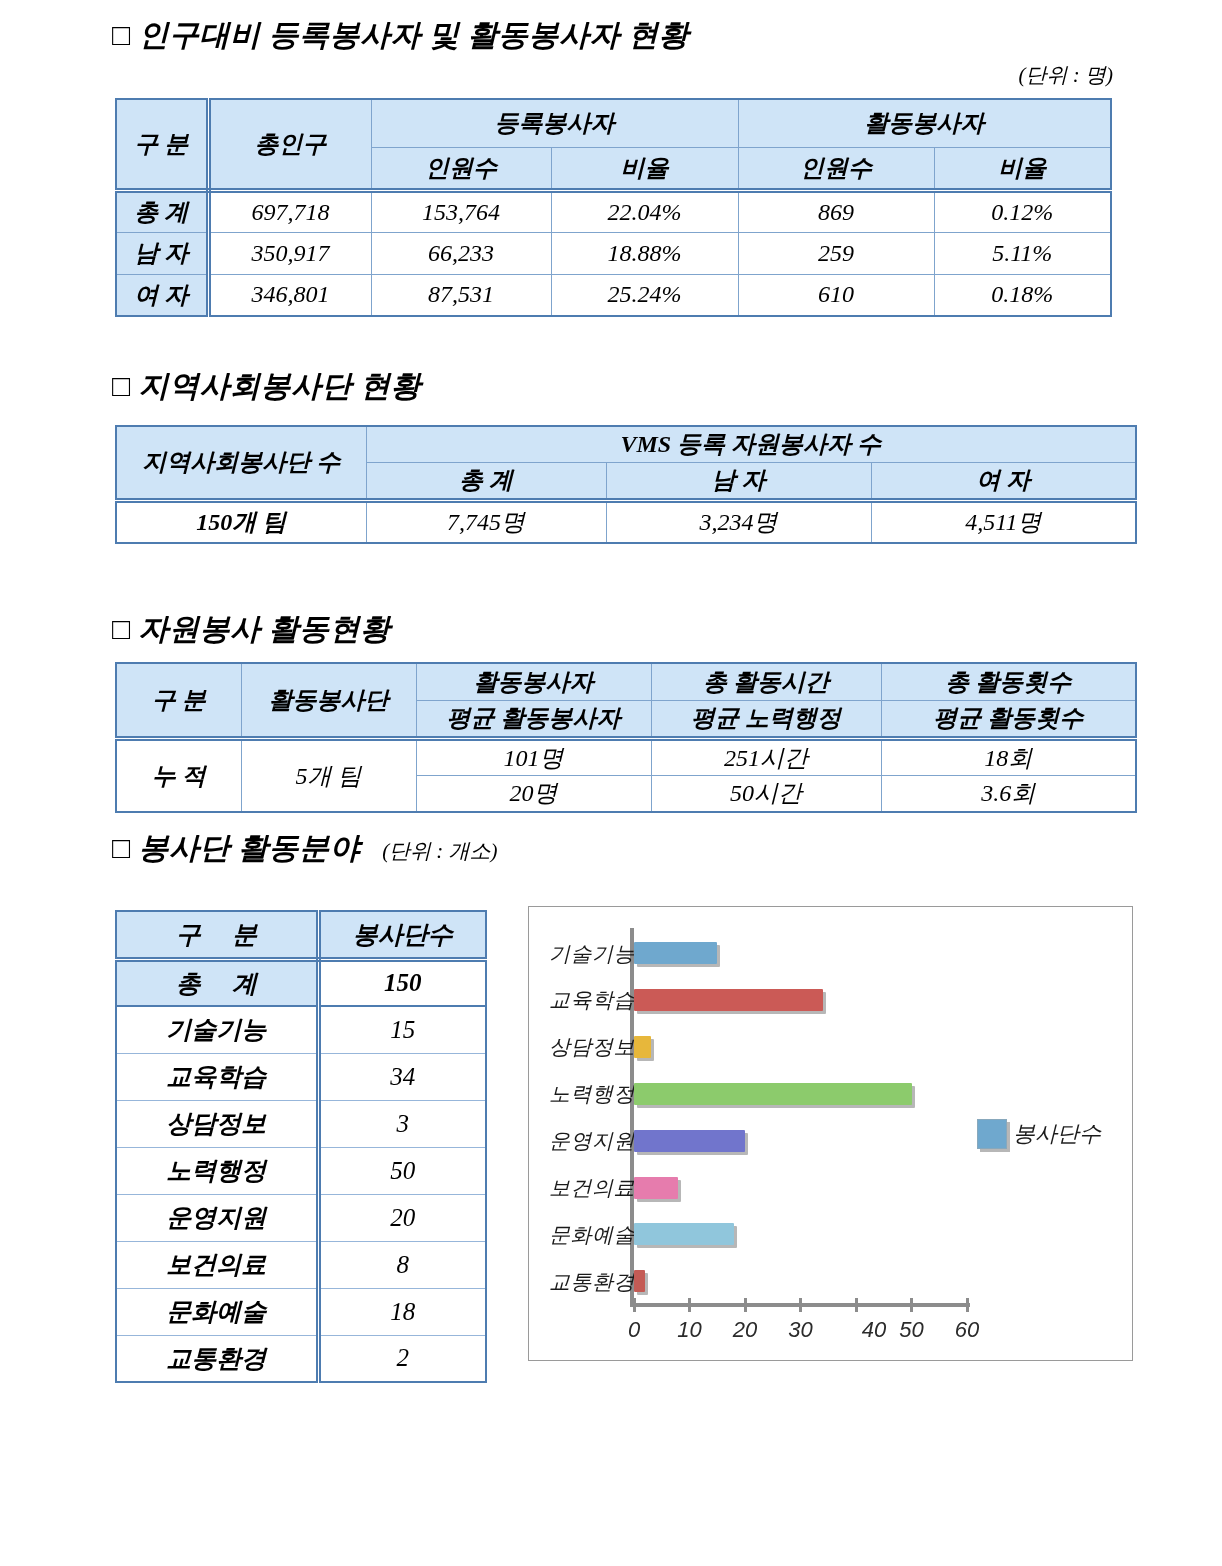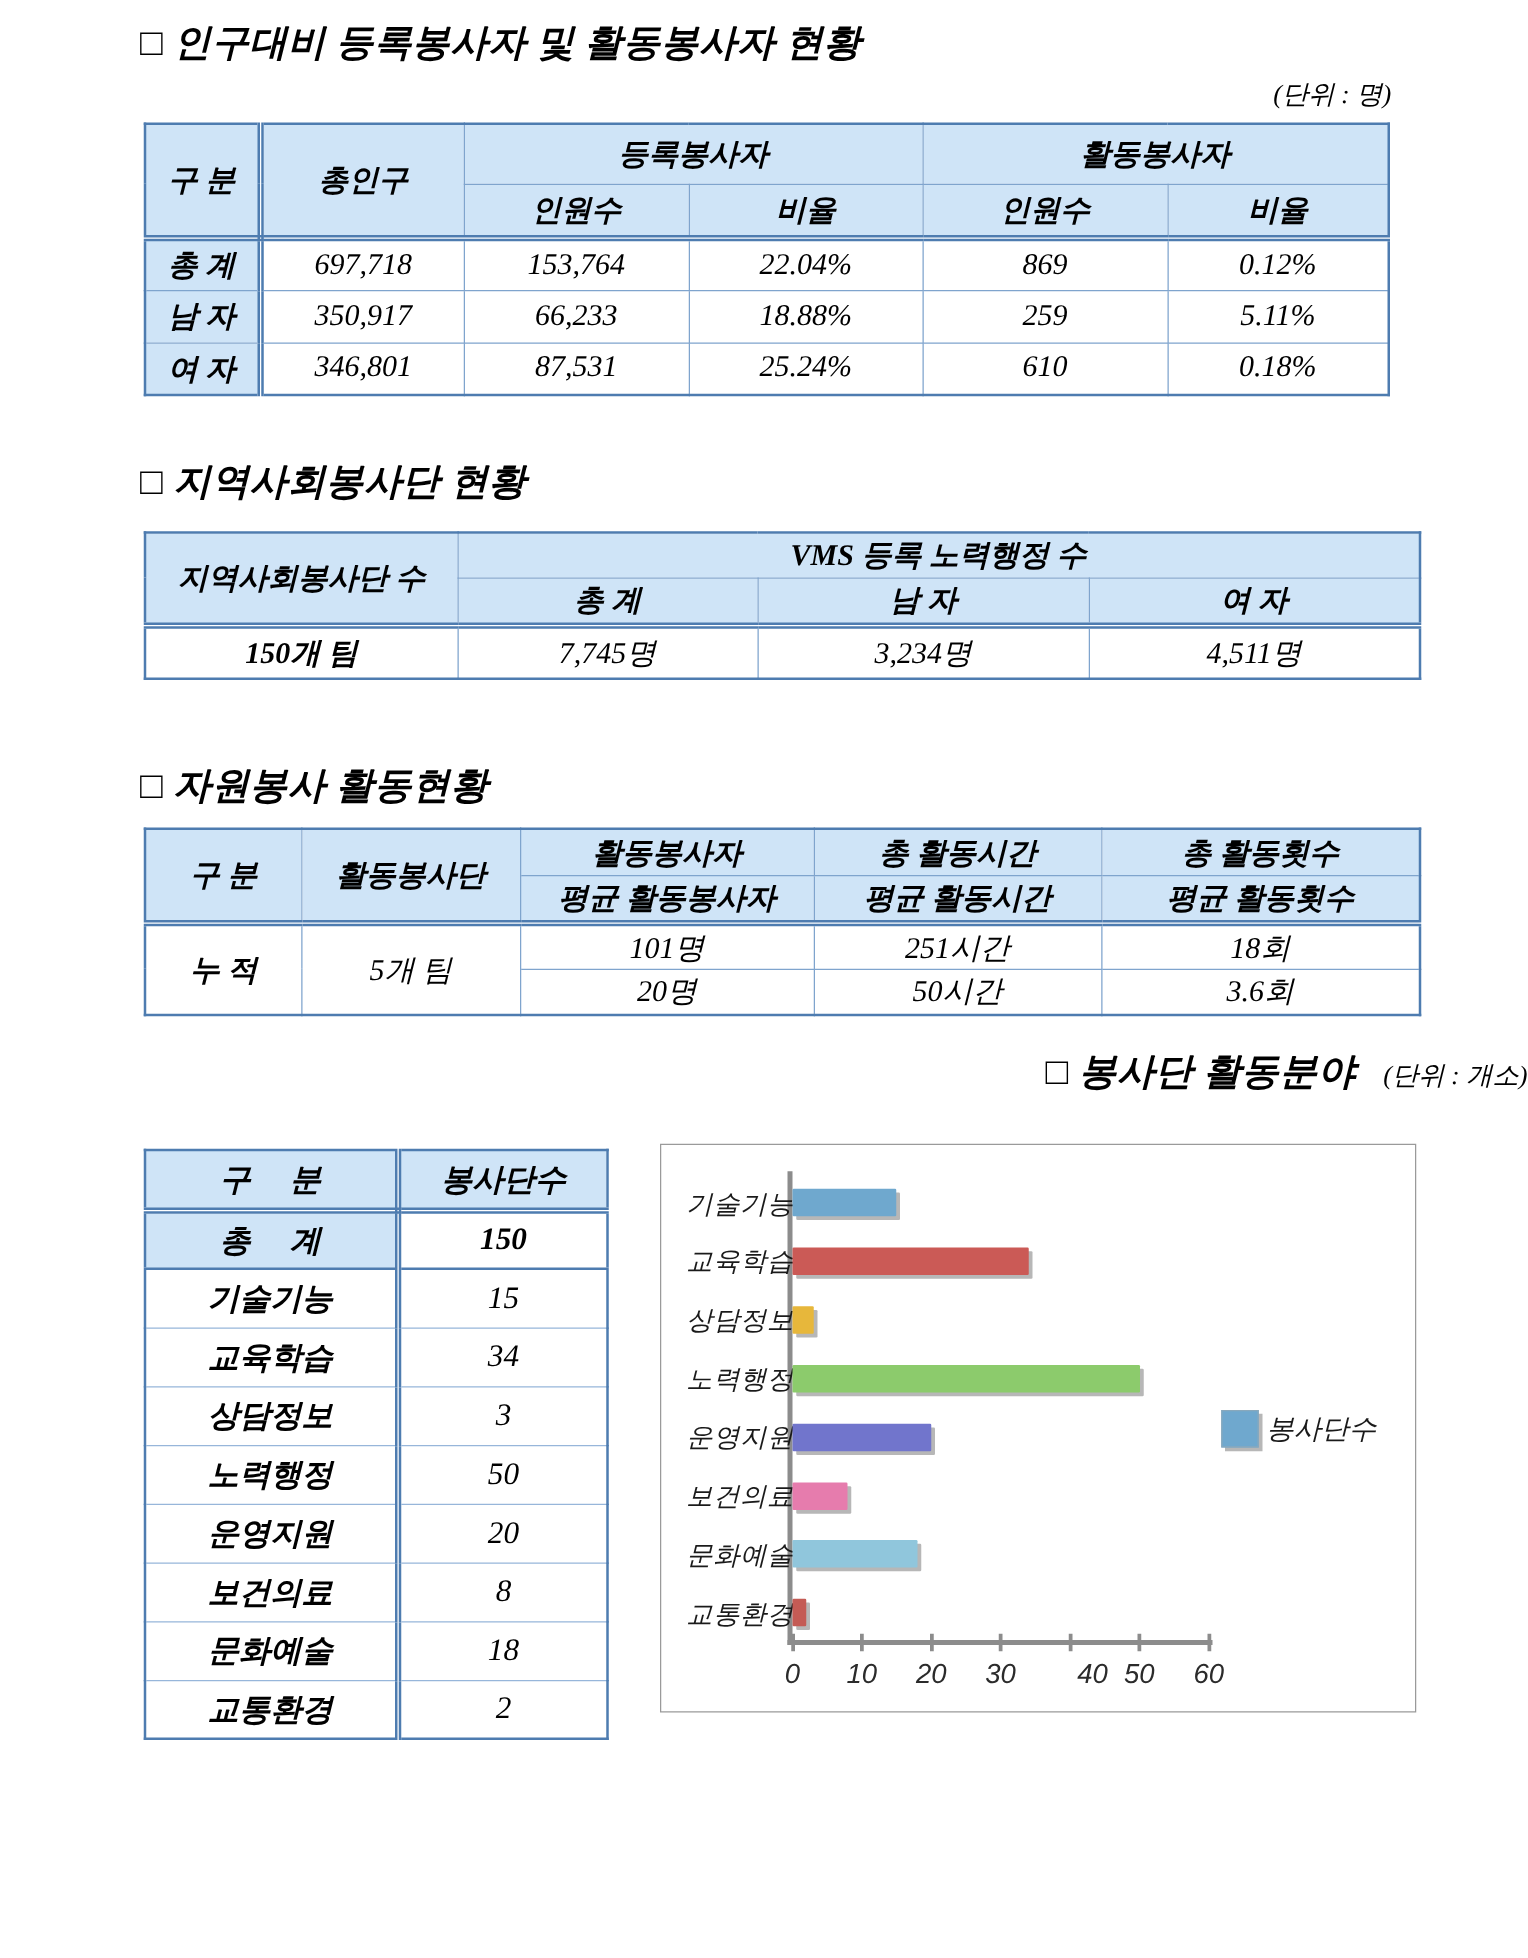--- a/index.html
+++ b/index.html
@@ -46,21 +46,21 @@
   .t2 tbody tr{height:43px;}
   .t2 tbody th{background:#fff;}
 
   .title.s3{margin-top:66px;}
   .t3{width:1020px;margin:14px 0 0 115px;}
   .t3 tr.h1{height:37px;}
   .t3 tr.h2{height:38px;}
   .t3 tbody tr{height:37px;}
   .t3 tbody th{background:#fff;}
 
-  .title.s4{margin-top:26px;text-align:right;}
+  .title.s4{margin-top:16px;}
   .bottom{position:relative;height:540px;}
   .t4{position:absolute;left:115px;top:40px;width:370px;}
   .t4 th,.t4 td{font-size:25px;border-color:var(--border-light);}
   .t4 thead tr{height:48px;}
   .t4 tbody tr{height:47px;}
   .t4 tbody th{background:#fff;}
   .t4 tbody tr.total th{background:var(--header-bg);}
   .t4 tbody tr.total td{font-weight:bold;}
   .t4 tbody tr.total th,.t4 tbody tr.total td{border-bottom:2px solid var(--border-outer);}
 
@@ -147,21 +147,21 @@
   <table class="t2">
     <colgroup>
       <col style="width:250px">
         <col style="width:240px">
         <col style="width:265px">
         <col style="width:265px">
     </colgroup>
     <thead>
       <tr class="h1">
         <th rowspan="2" class="hsep">지역사회봉사단 수</th>
-        <th colspan="3">VMS 등록 노력행정 수</th>
+        <th colspan="3">VMS 등록 자원봉사자 수</th>
       </tr>
       <tr class="h2">
         <th class="hsep">총 계</th>
         <th class="hsep">남 자</th>
         <th class="hsep">여 자</th>
       </tr>
     </thead>
     <tbody>
       <tr>
         <th>150개 팀</th>
@@ -184,21 +184,21 @@
     <thead>
       <tr class="h1">
         <th rowspan="2" class="hsep">구 분</th>
         <th rowspan="2" class="hsep">활동봉사단</th>
         <th>활동봉사자</th>
         <th>총 활동시간</th>
         <th>총 활동횟수</th>
       </tr>
       <tr class="h2">
         <th class="hsep">평균 활동봉사자</th>
-        <th class="hsep">평균 활동시간</th>
+        <th class="hsep">평균 노력행정</th>
         <th class="hsep">평균 활동횟수</th>
       </tr>
     </thead>
     <tbody>
       <tr>
         <th rowspan="2">누 적</th>
         <td rowspan="2">5개 팀</td>
         <td>101명</td>
         <td>251시간</td>
         <td>18회</td>

